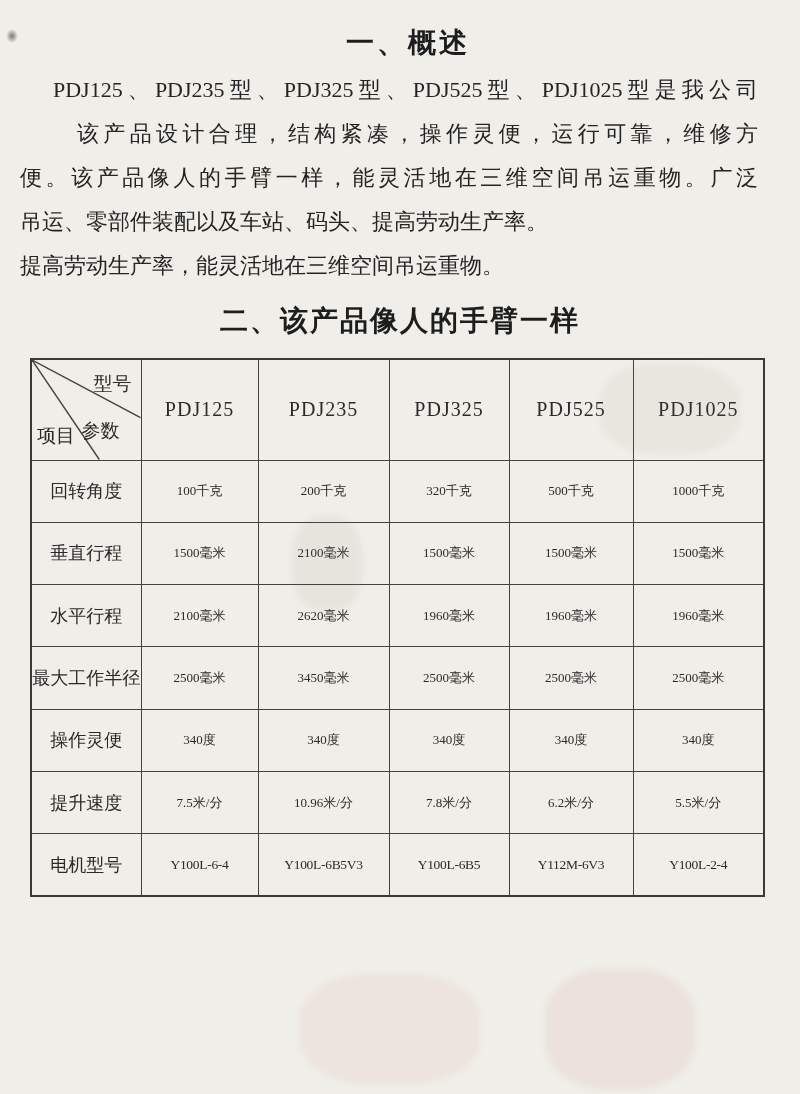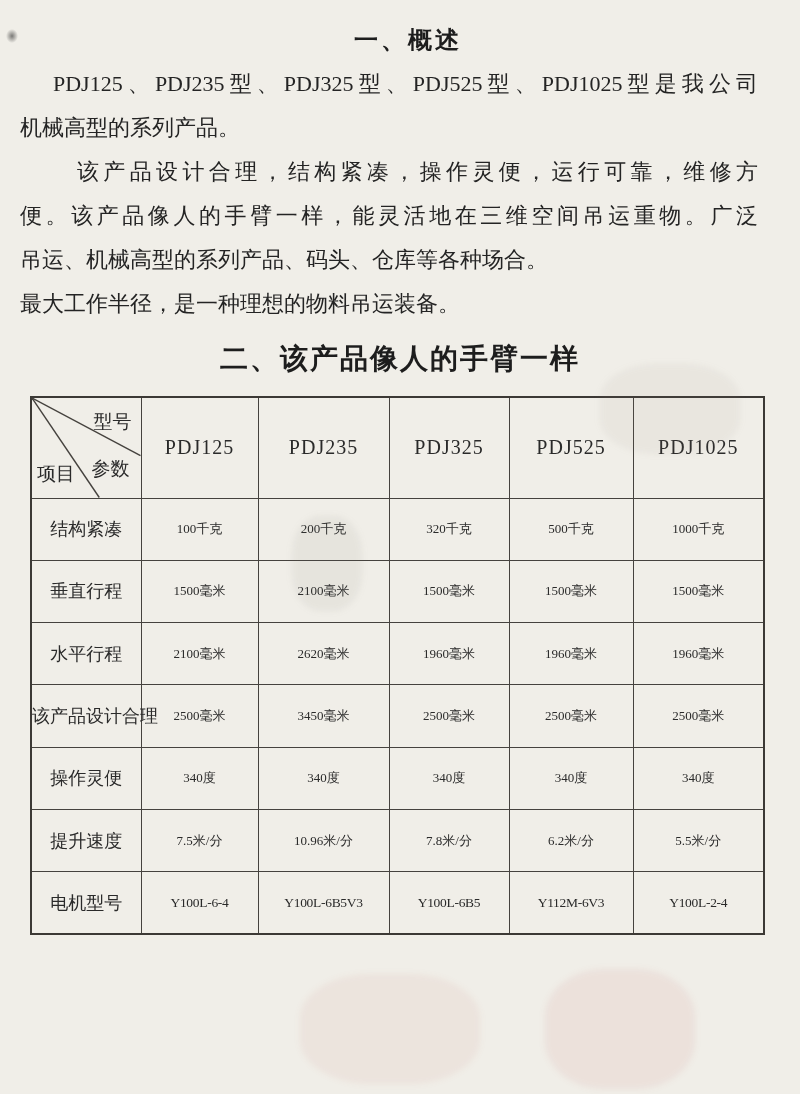--- a/index.html
+++ b/index.html
@@ -22,21 +22,21 @@
     background:radial-gradient(closest-side, rgba(25,25,25,.55), rgba(25,25,25,0));}
   .ghost{position:absolute;border-radius:40%;pointer-events:none;filter:blur(3px);}
   .g1{left:300px;top:950px;width:180px;height:110px;background:rgba(190,60,50,.06);}
   .g2{left:545px;top:945px;width:150px;height:120px;background:rgba(190,60,50,.07);}
   .g3{left:292px;top:492px;width:70px;height:95px;background:rgba(120,110,100,.08);}
   .g4{left:600px;top:340px;width:140px;height:90px;background:rgba(140,130,115,.07);}
 
   h1.doc-title{
     margin:24px 0 6px 16px;text-align:center;
     font-family:"DejaVu Sans","Liberation Sans",sans-serif;
-    font-weight:700;font-size:24px;letter-spacing:3px;color:#1d1d1d;
+    font-weight:700;font-size:28px;letter-spacing:3px;color:#1d1d1d;
   }
   .bodytext{margin:0 42px 0 20px;font-size:22px;line-height:44px;color:#242424;}
   .line{text-align:justify;text-align-last:justify;white-space:nowrap;}
   .line.last{text-align-last:left;}
   .p1 .line.first{text-indent:33px;}
   .p2 .line.first{text-indent:57px;}
   .p3 .line.first{text-indent:40px;}
 
   h2.doc-title2{
     margin:14px 0 0 0;text-align:center;
@@ -61,47 +61,46 @@
   th.colhead{font-weight:400;font-size:20px;letter-spacing:1px;}
   td.rowlabel{font-size:18px;letter-spacing:0;}
   tbody td{font-size:13px;}
   tbody tr:last-child td{font-size:13.5px;letter-spacing:-0.3px;}
   tbody tr:last-child td.rowlabel{font-size:18px;letter-spacing:0;}
 
   th.cornercell{position:relative;overflow:hidden;}
   .cornercell svg{position:absolute;inset:0;width:100%;height:100%;}
   .cornercell span{position:absolute;font-size:19px;font-weight:400;color:#2a2a2a;}
   .c-top{top:11px;right:9px;}
-  .c-mid{top:58px;right:11px;}
+  .c-mid{top:58px;right:21px;}
   .c-bot{bottom:11px;left:5px;}
 </style>
 </head>
 <body>
 
 <div class="page">
 
   <div class="corner-mark"></div>
   <div class="ghost g1"></div>
   <div class="ghost g2"></div>
   <div class="ghost g3"></div>
   <div class="ghost g4"></div>
 
   <h1 class="doc-title">一、概述</h1>
 
   <div class="bodytext p1">
       <div class="line first">PDJ125、PDJ235型、PDJ325型、PDJ525型、PDJ1025型是我公司</div>
-      <div class="line last">机械高型的系列产品。</div>
     </div>
   <div class="bodytext p2">
       <div class="line first">该产品设计合理，结构紧凑，操作灵便，运行可靠，维修方</div>
       <div class="line">便。该产品像人的手臂一样，能灵活地在三维空间吊运重物。广泛</div>
-      <div class="line last">吊运、机械高型的系列产品、码头、仓库等各种场合。</div>
+      <div class="line last">吊运、零部件装配以及车站、码头、提高劳动生产率。</div>
     </div>
   <div class="bodytext p3">
-      <div class="line last">最大工作半径，是一种理想的物料吊运装备。</div>
+      <div class="line last">提高劳动生产率，能灵活地在三维空间吊运重物。</div>
     </div>
 
   <h2 class="doc-title2">二、该产品像人的手臂一样</h2>
 
   <table class="spec">
     <colgroup>
       <col style="width:110px">
         <col style="width:117px">
         <col style="width:131px">
       <col style="width:120px">
@@ -121,21 +120,21 @@
         </th>
         <th class="colhead">PDJ125</th>
         <th class="colhead">PDJ235</th>
         <th class="colhead">PDJ325</th>
         <th class="colhead">PDJ525</th>
         <th class="colhead">PDJ1025</th>
       </tr>
     </thead>
     <tbody>
         <tr>
-          <td class="rowlabel">结构紧凑</td>
+          <td class="rowlabel">回转角度</td>
           <td>100千克</td>
           <td>200千克</td>
           <td>320千克</td>
           <td>500千克</td>
           <td>1000千克</td>
         </tr>
         <tr>
           <td class="rowlabel">垂直行程</td>
           <td>1500毫米</td>
           <td>2100毫米</td>
@@ -145,21 +144,21 @@
         </tr>
         <tr>
           <td class="rowlabel">水平行程</td>
           <td>2100毫米</td>
           <td>2620毫米</td>
           <td>1960毫米</td>
           <td>1960毫米</td>
           <td>1960毫米</td>
         </tr>
         <tr>
-          <td class="rowlabel">该产品设计合理</td>
+          <td class="rowlabel">最大工作半径</td>
           <td>2500毫米</td>
           <td>3450毫米</td>
           <td>2500毫米</td>
           <td>2500毫米</td>
           <td>2500毫米</td>
         </tr>
         <tr>
           <td class="rowlabel">操作灵便</td>
           <td>340度</td>
           <td>340度</td>

